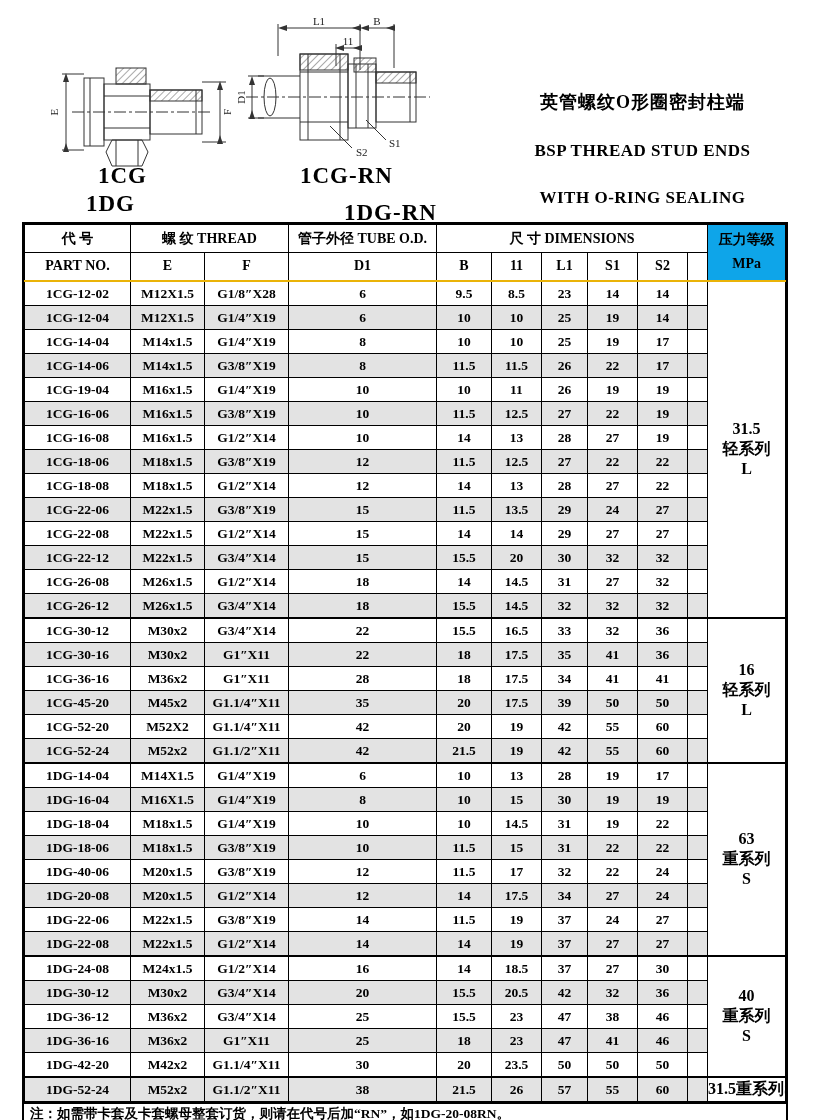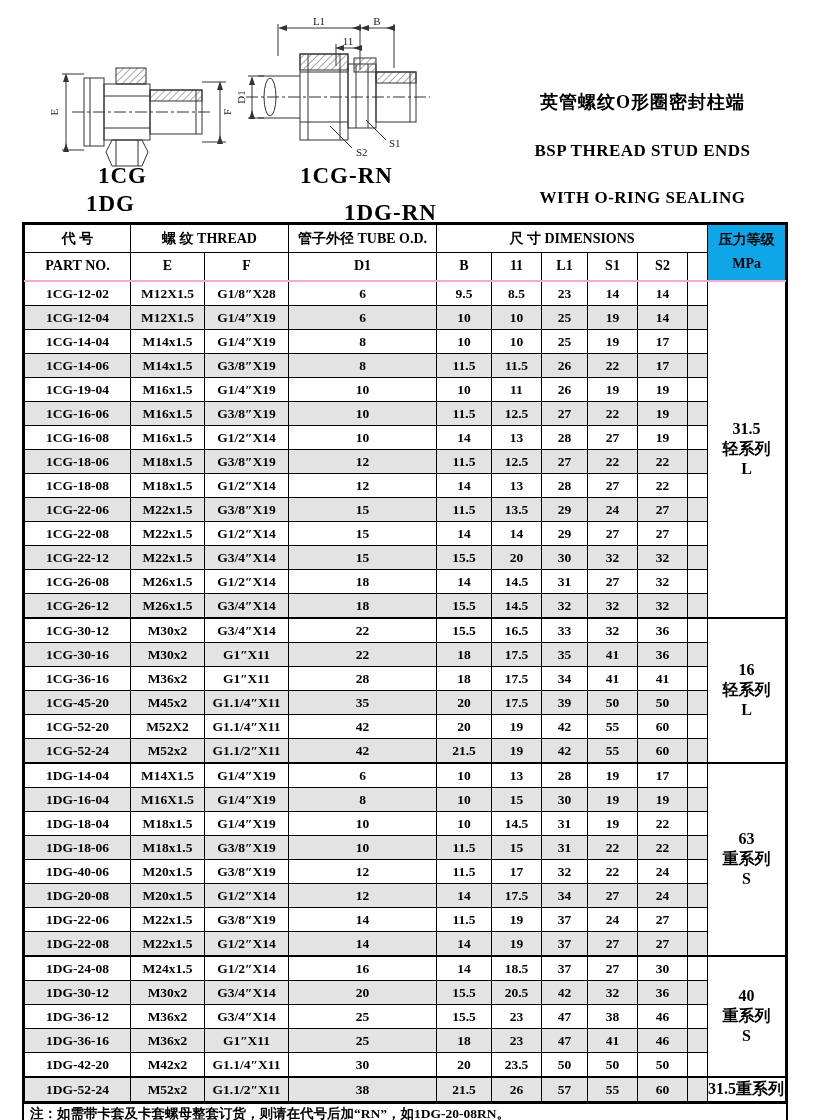--- a/index.html
+++ b/index.html
@@ -20,21 +20,21 @@
   .title-block { position: absolute; left: 470px; top: 90px; width: 345px; text-align: center; }
   .title-cn { font-size: 18px; font-weight: bold; letter-spacing: 1px; }
   .title-en { font-size: 17px; font-weight: bold; margin-top: 27px; letter-spacing: 0.5px; }
 
   
   .table-wrap { position: absolute; left: 22px; top: 222px; width: 766px; border: 2.5px solid #000; background: #fff; }
   table { border-collapse: collapse; table-layout: fixed; width: 761px; }
   th, td { border: 1px solid #000; text-align: center; font-weight: bold; overflow: hidden; white-space: nowrap; }
   thead th { font-size: 14px; height: 28px; background: #fff; }
   thead tr:first-child th { border-bottom-width: 1px; }
-  thead { border-bottom: 2px solid #f9a8d4; }
+  thead { border-bottom: 2px solid #eab308; }
   tbody td { font-size: 13.5px; height: 23px; line-height: 23px; }
   tr.shaded td { background: #e3e3e3; }
   tr.section-start td { border-top: 2.5px solid #000; }
   td.pressure { background: #fff !important; font-size: 16px; line-height: 1.3; vertical-align: middle; white-space: nowrap; }
   td.pressure div { line-height: 1.25; }
   th.pressure-head { background: #0ea5e9; }
   th.pressure-head div { line-height: 1.7; }
 
   
   .note { border-top: 2px solid #000; padding: 2px 4px 3px 6px; background: #fff; }

